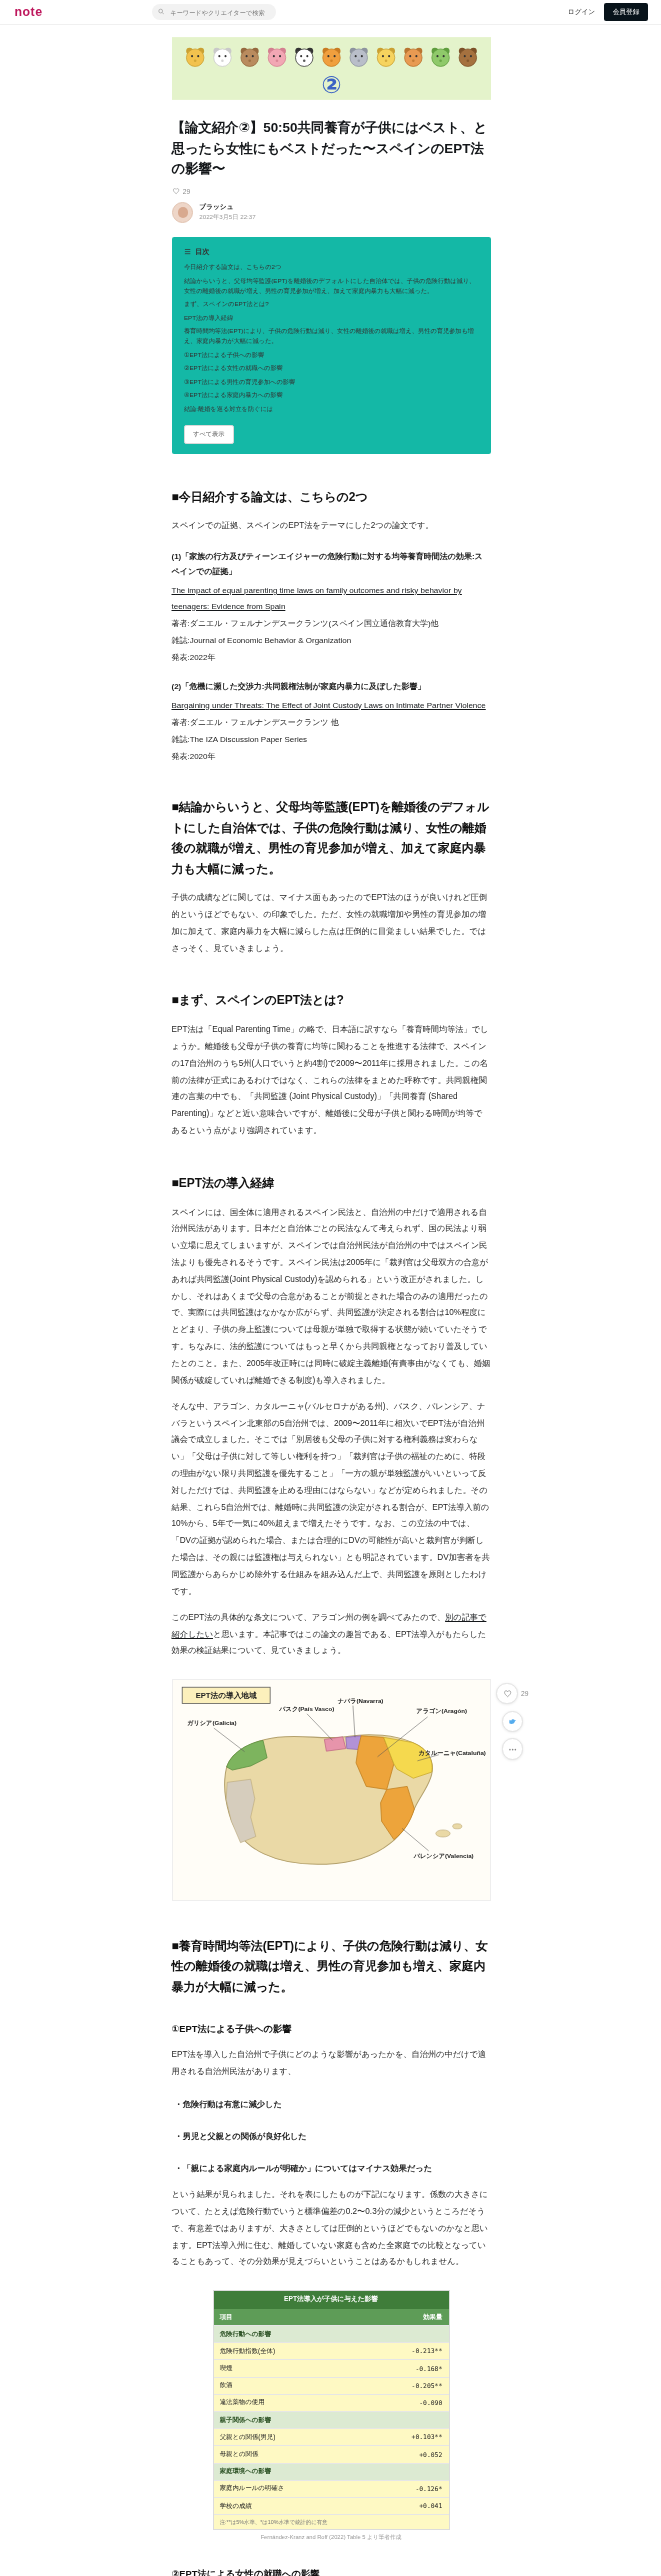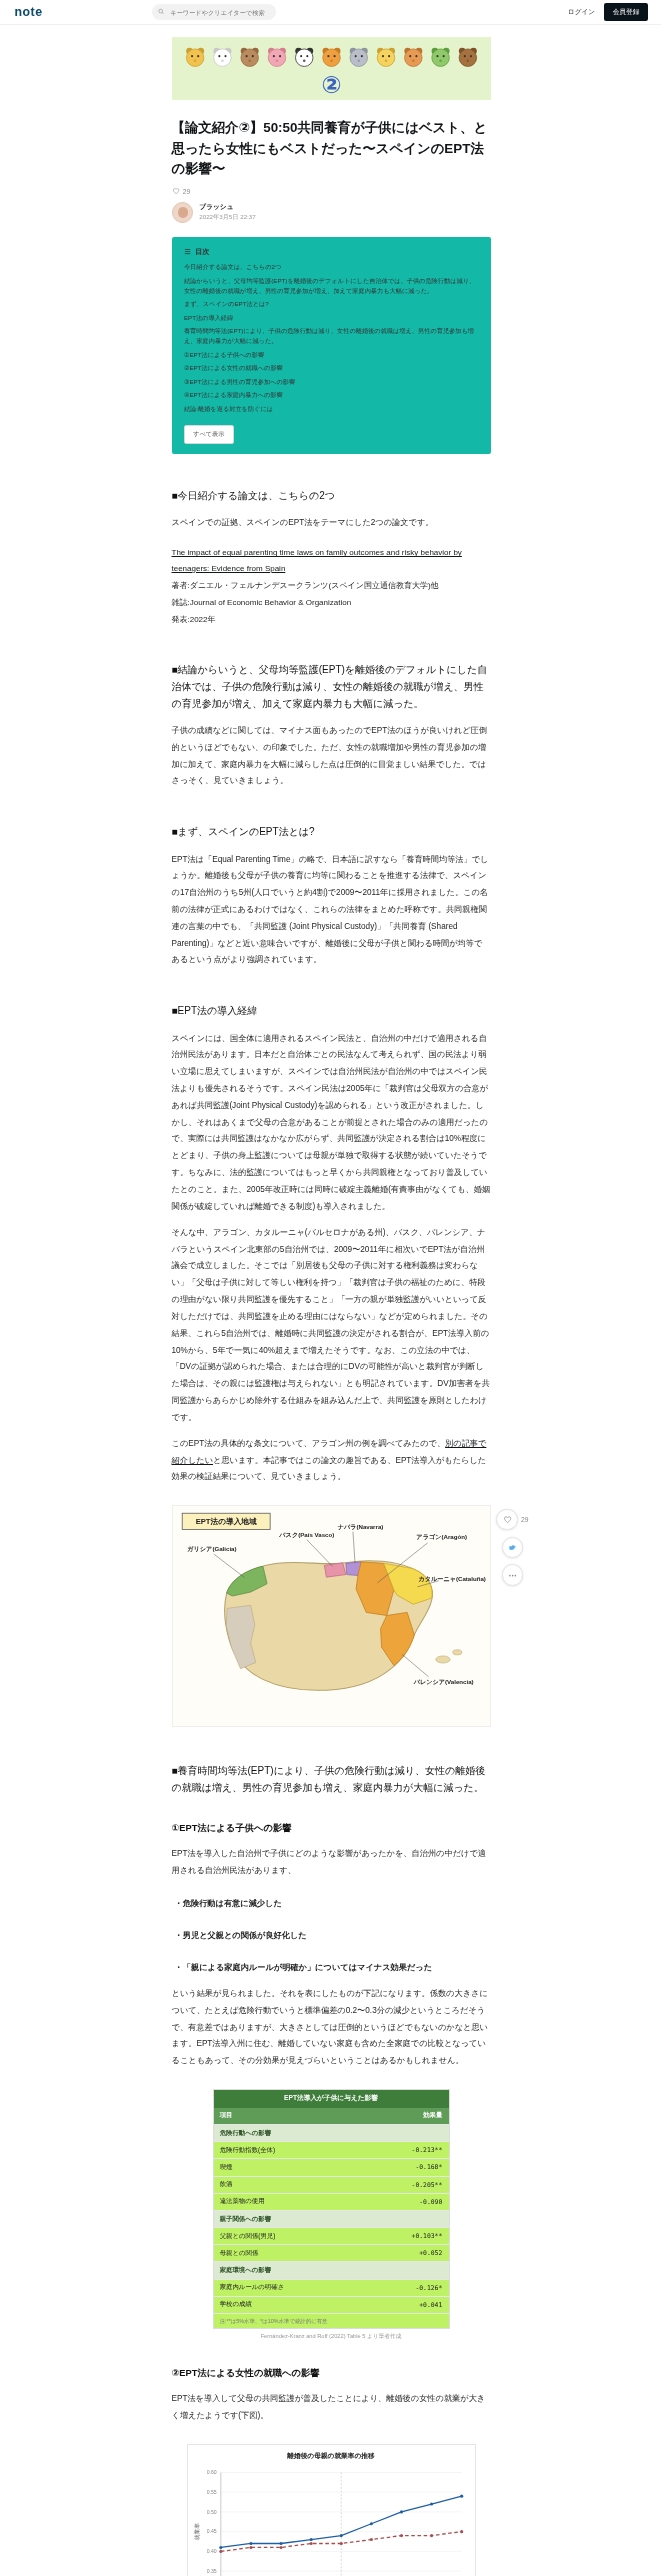--- a/index.html
+++ b/index.html
@@ -7,21 +7,21 @@
   body {
     width:662px; height:3091px; overflow:hidden; position:relative;
     background:#ffffff; color:#14171a;
     font-family:"Liberation Sans","DejaVu Sans",sans-serif;
   }
   
   .nav {
     height:25px; border-bottom:0.5px solid #f0f0f0; background:#fff;
     display:flex; align-items:center; padding:0 14.4px;
   }
-  .logo { font-weight:900; font-size:12.4px; letter-spacing:0.5px; color:#0c4a6e; text-decoration:none; cursor:pointer; }
+  .logo { font-weight:900; font-size:12.4px; letter-spacing:0.5px; color:#be185d; text-decoration:none; cursor:pointer; }
   .search {
     margin-left:109px; width:124px; height:16.5px; background:#f2f2f2;
     border-radius:8.8px; display:flex; align-items:center; padding:0 6.2px; gap:4.1px;
   }
   .search input { border:none; background:transparent; outline:none; font-size:6.2px; width:100%; color:#333;
     font-family:"Liberation Sans","DejaVu Sans",sans-serif; }
   .nav-right { margin-left:auto; display:flex; align-items:center; gap:9.3px; }
   .login { font-size:6.7px; color:#333; cursor:pointer; }
   .signup { background:#08131a; color:#fff; font-size:6.7px; padding:4.1px 8.2px; border-radius:2.1px; cursor:pointer; }
   
@@ -37,42 +37,42 @@
   .author-name { font-size:6.7px; font-weight:700; color:#222; cursor:pointer; }
   .author-date { font-size:6.2px; color:#999; margin-top:1.5px; }
   
   .toc { background:#14b8a6; border-radius:2.1px; padding:10.3px 12.4px 9.3px; margin-top:13.4px; }
   .toc-header { display:flex; gap:4.1px; align-items:center; font-weight:700; font-size:7.2px; margin-bottom:5.2px; color:#333; }
   .toc ul { list-style:none; margin:0; padding:0; }
   .toc li { font-size:6.2px; color:#333; margin:3.6px 0; line-height:1.6; cursor:pointer; }
   .toc-showall { margin-top:8.2px; display:inline-block; background:#fff; border:0.5px solid #d9d9d9;
     border-radius:2.1px; padding:4.1px 8.2px; font-size:6.2px; color:#555; cursor:pointer; }
   
-  h2.sec { font-size:10px; font-weight:400; line-height:1.7; margin:33px 0 11.3px; color:#111; }
+  h2.sec { font-size:12px; font-weight:700; line-height:1.7; margin:33px 0 11.3px; color:#111; }
   h3.sub { font-size:9.3px; font-weight:700; line-height:1.7; margin:25px 0 8.2px; color:#111; }
   p.body { font-size:8.2px; line-height:2.05; margin:9.3px 0; color:#1e1e1e; }
   .paper { margin:13.4px 0; }
   .paper p { font-size:8px; line-height:1.95; margin:1.5px 0; color:#1e1e1e; }
   .paper .jtitle { font-weight:700; margin-bottom:3.1px; }
   a.paper-link, span.inline-link { color:#14171a; text-decoration:underline; cursor:pointer; }
   ul.bullets { list-style:none; margin:7.2px 0; padding-left:3.1px; }
   ul.bullets li { font-size:8.2px; font-weight:700; line-height:2.0; color:#1e1e1e;margin-top:16px; }
   ul.bullets li::before { content:"・"; }
   
   figure { margin:18.5px 0; position:relative; }
   figcaption { font-size:5.7px; color:#999; text-align:center; margin-top:4.1px; }
   .map-frame { border:0.5px solid #eee; background:#fffdf7; }
   
   .float-rail { position:absolute; right:-38px; top:4.1px; display:flex; flex-direction:column; gap:6.2px; align-items:center; }
   .rail-group { display:flex; align-items:center; gap:3.1px; }
   .rail-btn { width:21.6px; height:21.6px; border-radius:50%; background:#fff; border:0.5px solid #e3e3e3;
     box-shadow:0 0.5px 2.6px rgba(0,0,0,.10); display:flex; align-items:center; justify-content:center; cursor:pointer; }
   .rail-count { font-size:6.7px; color:#888; }
   
-  .table-card { width:237px; margin:0 auto; border:0.5px solid #dcdcdc; background:#bef264; }
+  .table-card { width:237px; margin:0 auto; border:0.5px solid #dcdcdc; background:#fef9c3; }
   .table-title { color:#fff; font-weight:700; font-size:6.7px; text-align:center; padding:4.6px 4.1px; background:#3f7d3a; }
   .table-card table { width:100%; border-collapse:collapse; font-size:6.4px; }
   .table-card th { background:#5e9c57; color:#fff; padding:3.6px 6.2px; font-weight:700; text-align:left; }
   .table-card th:last-child { text-align:right; }
   .table-card td { padding:3.6px 6.2px; border-top:0.5px solid #e6e6e6; color:#222; }
   .table-card tr.sec td { background:#dcead2; font-weight:700; color:#2f5427; }
   .table-card td.num { text-align:right; font-family:"DejaVu Sans Mono","Liberation Mono",monospace; }
   .table-note { font-size:5.4px; color:#777; padding:3.6px 6.2px; border-top:0.5px solid #e6e6e6; }
   
   .chart-card { width:289px; margin:0 auto; border:0.5px solid #e5e5e5; background:#fff; padding:7.2px 4.1px 6.2px; }
@@ -212,26 +212,34 @@
         <li>④EPT法による家庭内暴力への影響</li>
         <li>結論:離婚を巡る対立を防ぐには</li>
       </ul>
     <span class="toc-showall">すべて表示</span>
   </aside>
 
   <h2 class="sec">■今日紹介する論文は、こちらの2つ</h2>
   <p class="body">スペインでの証拠、スペインのEPT法をテーマにした2つの論文です。</p>
 
   <div class="paper">
+    <p class="jtitle">(1)「家族の行方及びティーンエイジャーの危険行動に対する均等養育時間法の効果:スペインでの証拠」</p>
     <p><a class="paper-link">The impact of equal parenting time laws on family outcomes and risky behavior by teenagers: Evidence from Spain</a></p>
     <p>著者:ダニエル・フェルナンデスークランツ(スペイン国立通信教育大学)他</p>
     <p>雑誌:Journal of Economic Behavior &amp; Organization</p>
     <p>発表:2022年</p>
   </div>
 
+  <div class="paper">
+    <p class="jtitle">(2)「危機に瀕した交渉力:共同親権法制が家庭内暴力に及ぼした影響」</p>
+    <p><a class="paper-link">Bargaining under Threats: The Effect of Joint Custody Laws on Intimate Partner Violence</a></p>
+    <p>著者:ダニエル・フェルナンデスークランツ 他</p>
+    <p>雑誌:The IZA Discussion Paper Series</p>
+    <p>発表:2020年</p>
+  </div>
 
   <h2 class="sec">■結論からいうと、父母均等監護(EPT)を離婚後のデフォルトにした自治体では、子供の危険行動は減り、女性の離婚後の就職が増え、男性の育児参加が増え、加えて家庭内暴力も大幅に減った。</h2>
   <p class="body">子供の成績などに関しては、マイナス面もあったのでEPT法のほうが良いけれど圧倒的というほどでもない、の印象でした。ただ、女性の就職増加や男性の育児参加の増加に加えて、家庭内暴力を大幅に減らした点は圧倒的に目覚ましい結果でした。ではさっそく、見ていきましょう。</p>
 
   <h2 class="sec">■まず、スペインのEPT法とは?</h2>
   <p class="body">EPT法は「Equal Parenting Time」の略で、日本語に訳すなら「養育時間均等法」でしょうか。離婚後も父母が子供の養育に均等に関わることを推進する法律で、スペインの17自治州のうち5州(人口でいうと約4割)で2009〜2011年に採用されました。この名前の法律が正式にあるわけではなく、これらの法律をまとめた呼称です。共同親権関連の言葉の中でも、「共同監護 (Joint Physical Custody)」「共同養育 (Shared Parenting)」などと近い意味合いですが、離婚後に父母が子供と関わる時間が均等であるという点がより強調されています。</p>
 
   <h2 class="sec">■EPT法の導入経緯</h2>
   <p class="body">スペインには、国全体に適用されるスペイン民法と、自治州の中だけで適用される自治州民法があります。日本だと自治体ごとの民法なんて考えられず、国の民法より弱い立場に思えてしまいますが、スペインでは自治州民法が自治州の中ではスペイン民法よりも優先されるそうです。スペイン民法は2005年に「裁判官は父母双方の合意があれば共同監護(Joint Physical Custody)を認められる」という改正がされました。しかし、それはあくまで父母の合意があることが前提とされた場合のみの適用だったので、実際には共同監護はなかなか広がらず、共同監護が決定される割合は10%程度にとどまり、子供の身上監護については母親が単独で取得する状態が続いていたそうです。ちなみに、法的監護についてはもっと早くから共同親権となっており普及していたとのこと。また、2005年改正時には同時に破綻主義離婚(有責事由がなくても、婚姻関係が破綻していれば離婚できる制度)も導入されました。</p>
   <p class="body">そんな中、アラゴン、カタルーニャ(バルセロナがある州)、バスク、バレンシア、ナバラというスペイン北東部の5自治州では、2009〜2011年に相次いでEPT法が自治州議会で成立しました。そこでは「別居後も父母の子供に対する権利義務は変わらない」「父母は子供に対して等しい権利を持つ」「裁判官は子供の福祉のために、特段の理由がない限り共同監護を優先すること」「一方の親が単独監護がいいといって反対しただけでは、共同監護を止める理由にはならない」などが定められました。その結果、これら5自治州では、離婚時に共同監護の決定がされる割合が、EPT法導入前の10%から、5年で一気に40%超えまで増えたそうです。なお、この立法の中では、「DVの証拠が認められた場合、または合理的にDVの可能性が高いと裁判官が判断した場合は、その親には監護権は与えられない」とも明記されています。DV加害者を共同監護からあらかじめ除外する仕組みを組み込んだ上で、共同監護を原則としたわけです。</p>

